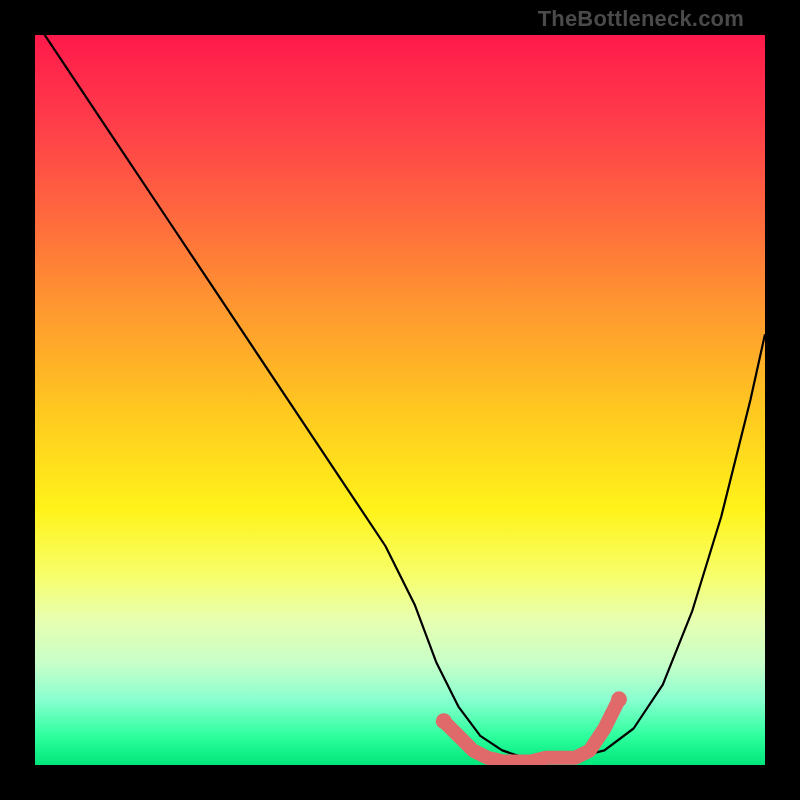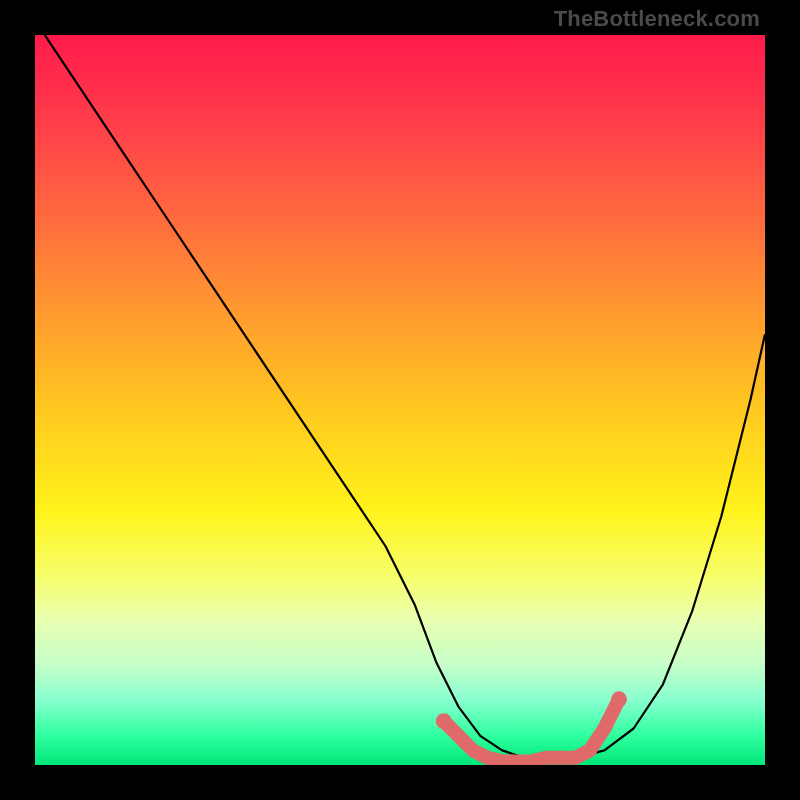--- a/index.html
+++ b/index.html
@@ -37,21 +37,21 @@
       #e8ffb0 80%,
       #c8ffc8 86%,
       #8affd0 91%,
       #2eff9e 96%,
       #00e67a 100%
     );
   }
   .tl-text {
     position: absolute;
     top: 6px;
-    right: 40px;
+    right: 56px;
     font-size: 22px;
     font-weight: 600;
     color: #4a4a4a;
     letter-spacing: 0.2px;
   }
   svg.curve {
     position: absolute;
     top: 0;
     left: 0;
     width: 730px;

